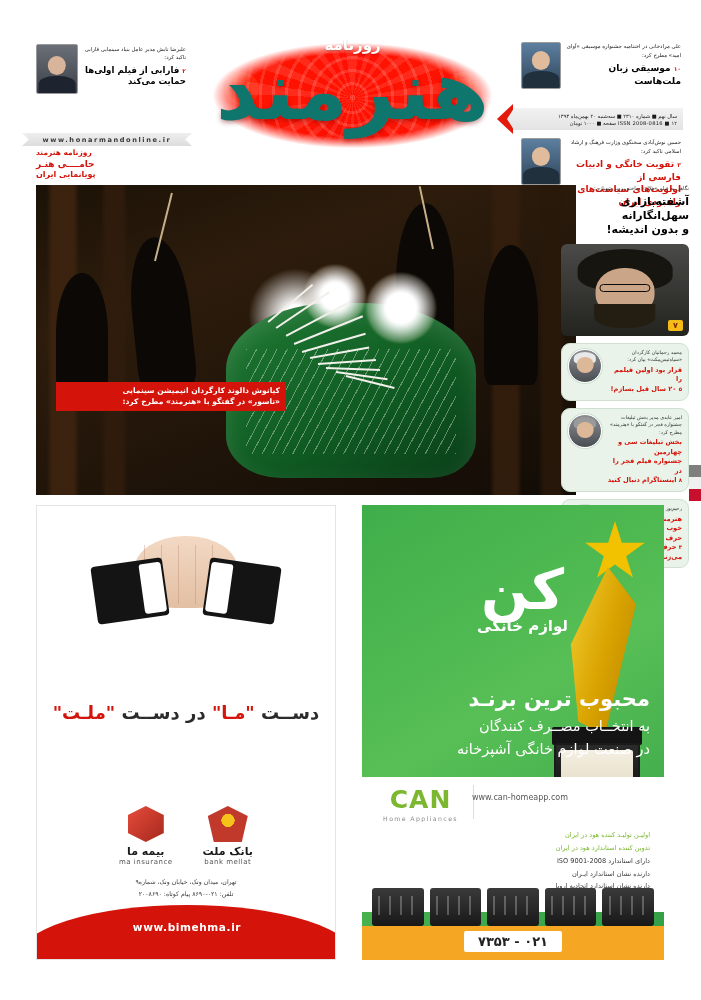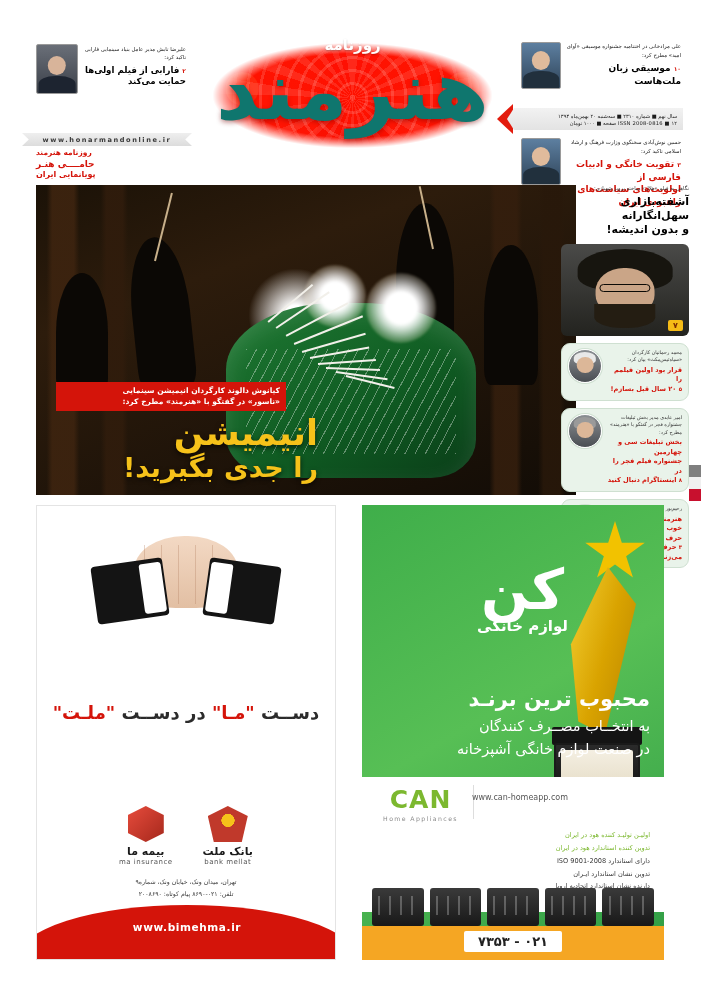--- a/index.html
+++ b/index.html
@@ -408,24 +408,20 @@
       <div class="arrow" style="left: 300px; top: 186px; width: 52px; transform: rotate(8deg);"></div>
       <div class="arrow" style="left: 310px; top: 190px; width: 50px; transform: rotate(14deg);"></div>
       <div class="arrow" style="left: 240px; top: 142px; width: 64px; transform: rotate(-34deg);"></div>
       <div class="arrow" style="left: 232px; top: 136px; width: 58px; transform: rotate(-40deg);"></div>
     </div>
 
   <div class="hero-kicker">
     <div>کیانوش دالوند کارگردان انیمیشن سینمایی</div>
     <div>«ناسور» در گفتگو با «هنرمند» مطرح کرد:</div>
   </div>
-  <div class="hero-head">
-    <div class="hh1">انیمیشن</div>
-    <div class="hh2">را جدی بگیرید!</div>
-  </div>
 
   <div class="rail">
     <div>
       <div class="rail-kicker">نگاهی به فیلم «هلال» ساخته پرویز شهبازی:</div>
       <div class="rail-head">
         <span>آشفته‌بازاری سهل‌انگارانه</span><br>
         <span>و بدون اندیشه!</span>
       </div>
       <div class="rail-photo">
         <div class="hair"></div>
@@ -553,21 +549,21 @@
       <div class="can-en">
         <div class="big">CAN</div>
         <div class="small">Home Appliances</div>
       </div>
       <div class="can-div"></div>
       <div class="can-url">www.can-homeapp.com</div>
       <div class="can-claims">
         <div class="grn">اولیـن تولیـد کننده هود در ایران</div>
         <div class="grn">تدوین کننده استاندارد هود در ایران</div>
         <div>دارای استاندارد  ISO 9001-2008</div>
-        <div>تدوین نشان استاندارد ایـران</div>
+        <div>دارنده نشان استاندارد ایـران</div>
         <div>دارنده نشان استاندارد اتحادیه اروپا</div>
       </div>
     </div>
 
     <div class="appliances">
       <div class="appl"></div>
       <div class="appl"></div>
       <div class="appl"></div>
       <div class="appl"></div>
       <div class="appl"></div>

